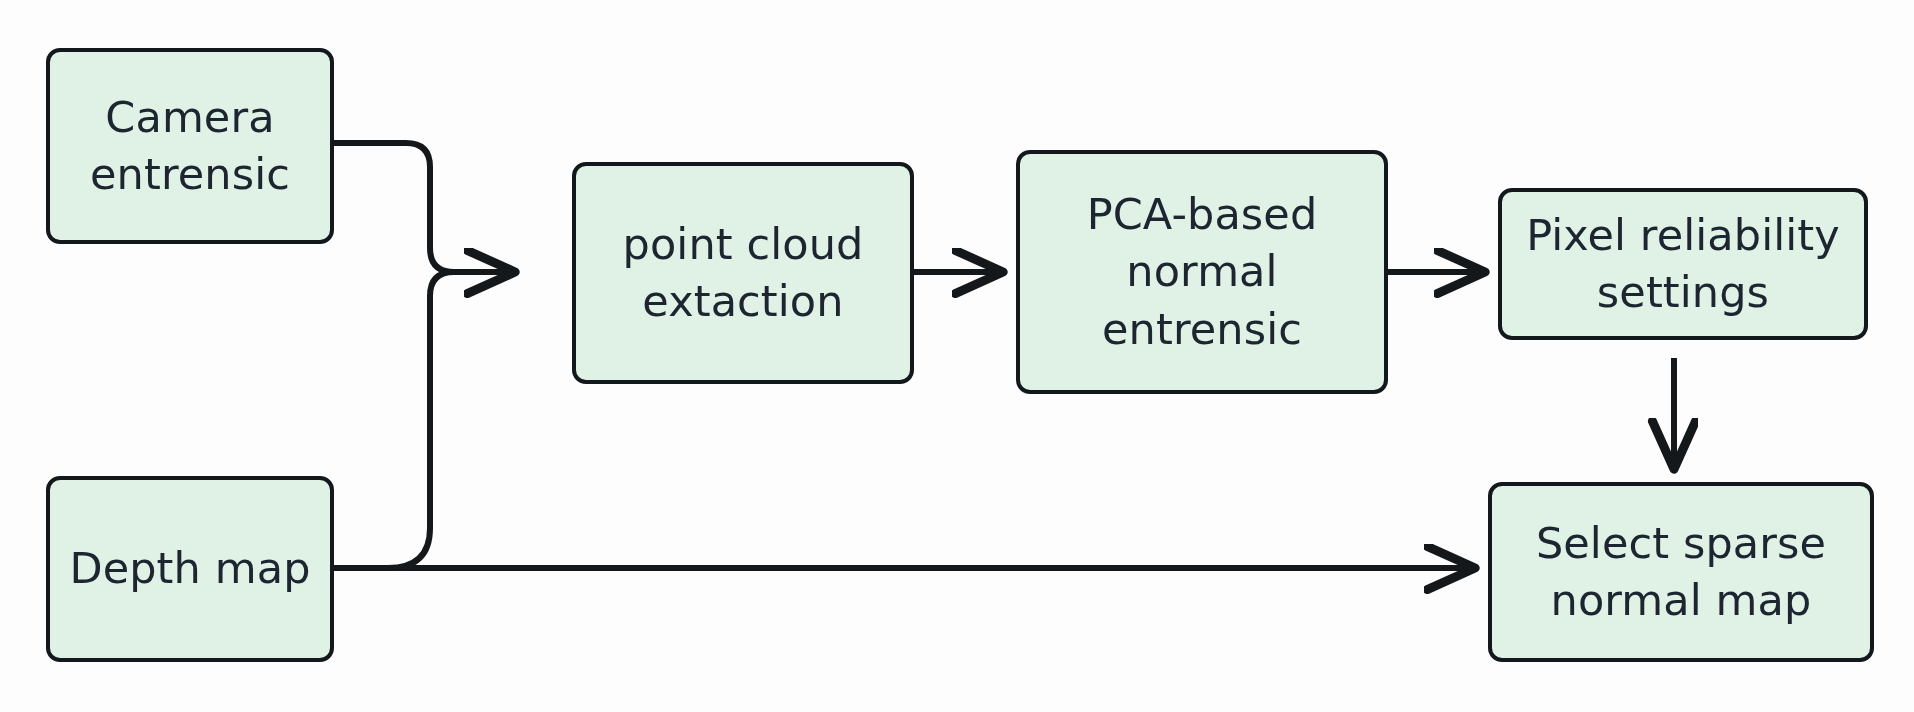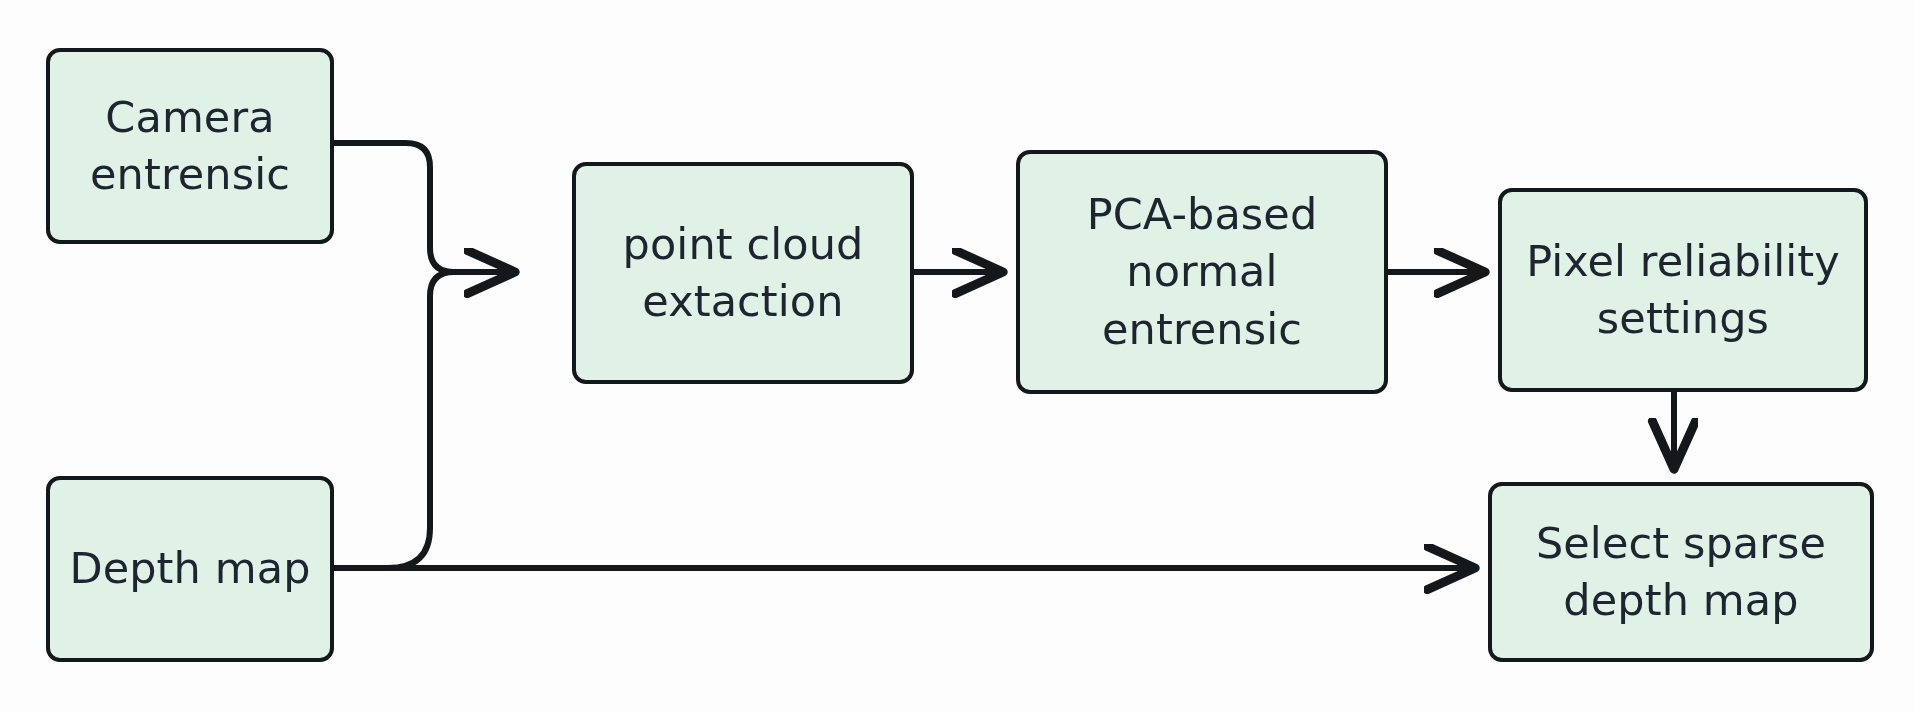--- a/index.html
+++ b/index.html
@@ -38,21 +38,21 @@
     font-size: 43px;
     line-height: 1.33;
     font-weight: 400;
     letter-spacing: 0.1px;
     padding: 0 10px;
     white-space: pre-line;
   }
   #node-camera        { left: 46px;   top: 48px;  width: 288px; height: 196px; }
   #node-pointcloud    { left: 528px;  top: 162px; width: 342px; height: 222px; margin-left: 44px; }
   #node-pca           { left: 1016px; top: 150px; width: 372px; height: 244px; }
-  #node-pixel         { left: 1498px; top: 188px; width: 370px; height: 204px; }
+  #node-pixel         { left: 1498px; top: 188px; width: 370px; height: 152px; }
   #node-depthmap      { left: 46px;   top: 476px; width: 288px; height: 186px; }
   #node-selectsparse  { left: 1488px; top: 482px; width: 386px; height: 180px; }
 </style>
 </head>
 <body>
 
 <div id="canvas">
 
   <svg class="edges" viewBox="0 0 1914 712" xmlns="http://www.w3.org/2000/svg">
     <defs>
@@ -105,16 +105,16 @@
     <span>Pixel reliability
 settings</span>
   </div>
 
   <div class="node" id="node-depthmap">
     <span>Depth map</span>
   </div>
 
   <div class="node" id="node-selectsparse">
     <span>Select sparse
-depth map</span>
+normal map</span>
   </div>
 
 </div>
 
 </body></html>

